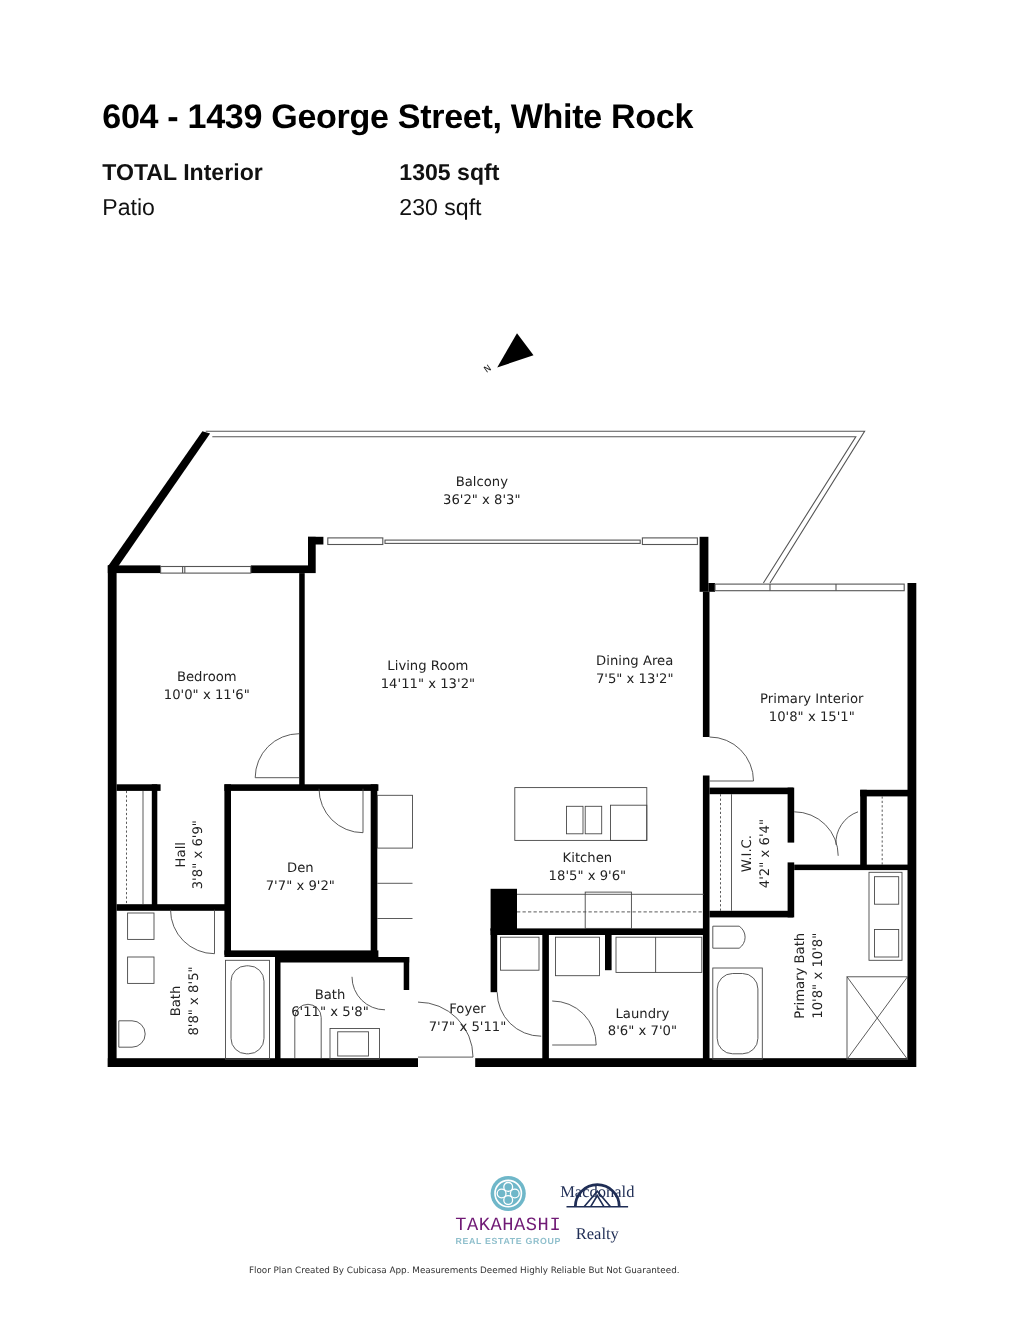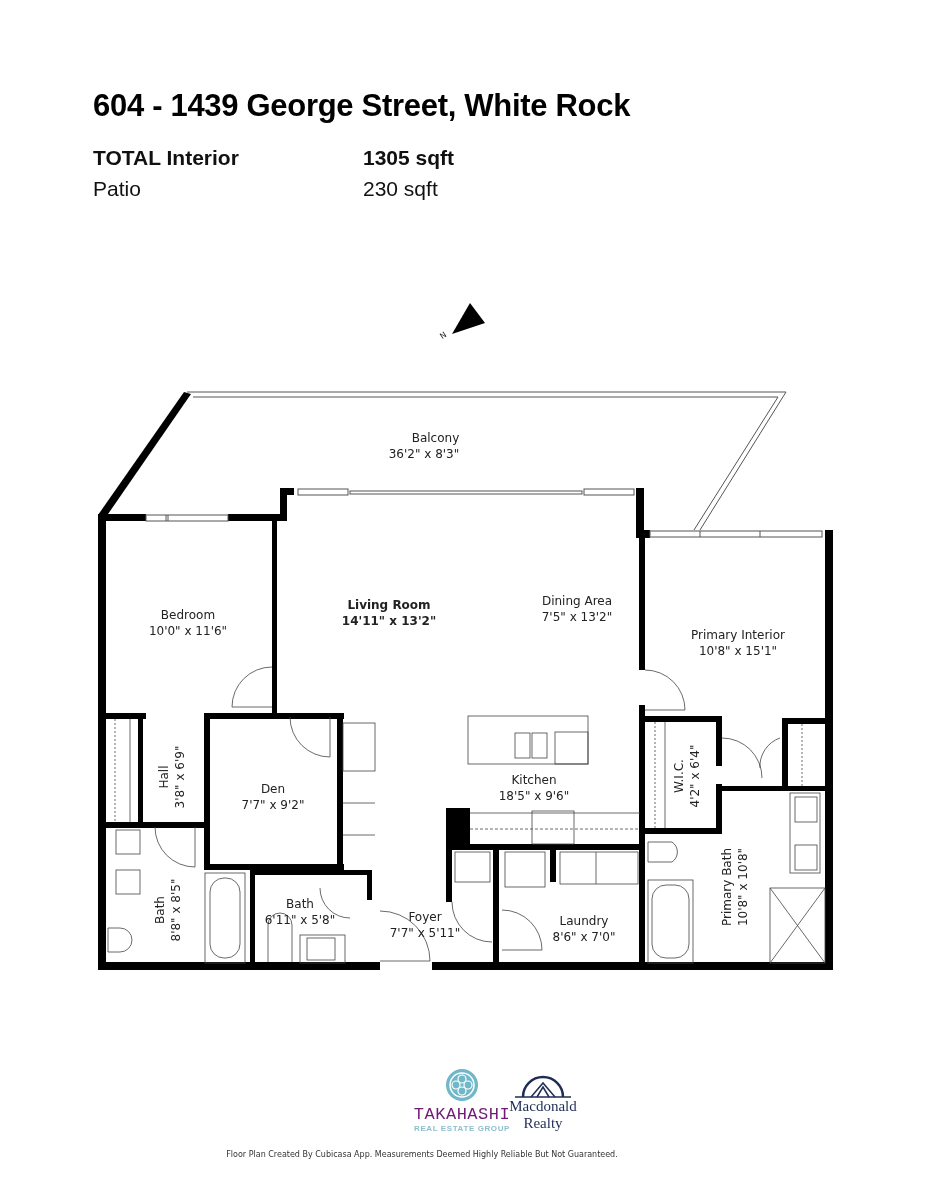--- a/index.html
+++ b/index.html
@@ -9,22 +9,22 @@
     .area-row .lbl { position: absolute; left: 0; white-space: nowrap; }
     .area-row .val { position: absolute; left: 270px; white-space: nowrap; }
     .area-row.bold { font-weight: 700; }
     #plan { position: absolute; left: 0; top: 0; }
     .room-label { position: absolute; font-size: 12px; text-align: center; line-height: 16px; color: #222; white-space: nowrap; transform: translate(-50%, -50%); }
     .room-label.rot { transform: translate(-50%, -50%) rotate(-90deg); }
     .logo-tak { position: absolute; left: 412px; top: 1068px; width: 100px; text-align: center; }
     .logo-tak .name { font-family: Liberation Mono, monospace; font-size: 17px; color: #701a75; letter-spacing: 0.5px; line-height: 18px; }
     .logo-tak .sub { font-family: "Liberation Sans", sans-serif; font-size: 8px; color: #8fbfcc; letter-spacing: 0.6px; font-weight: bold; }
     .logo-mac { position: absolute; left: 488px; top: 1075px; width: 110px; text-align: center; font-family: "Liberation Serif", serif; color: #1f2d55; }
-    .logo-mac .name { font-size: 15px; line-height: 18px; margin-top: 22px; }
-    .logo-mac .sub { font-size: 15px; line-height: 16px; }
+    .logo-mac .name { font-size: 15px; line-height: 18px; }
+    .logo-mac .sub { font-size: 15px; line-height: 16px; margin-top: 21px; }
     .footer { position: absolute; left: 0; width: 844px; top: 1150px; text-align: center; font-size: 8px; color: #333; }
   </style>
 </head>
 <body>
 
 <div class="title">604 - 1439 George Street, White Rock</div>
 
 <div class="area-row bold" style="top:146px;">
   <span class="lbl">TOTAL Interior</span>
   <span class="val">1305 sqft</span>
@@ -159,29 +159,29 @@
     <rect x="795" y="845" width="22" height="25"></rect>
     <rect x="770" y="888" width="55" height="75"></rect>
     <line x1="770" y1="888" x2="825" y2="963"></line>
     <line x1="825" y1="888" x2="770" y2="963"></line>
     <rect x="648" y="880" width="45" height="83"></rect>
     <rect x="652" y="885" width="37" height="73" rx="14"></rect>
     <path d="M648,842 L672,842 A12,12 0 0 1 672,862 L648,862 Z"></path>
   </g>
 </svg>
 
-<div class="room-label" style="left:424px; top:446px;text-align:right;">
+<div class="room-label" style="left:438px; top:446px;">
   <div>Balcony</div>
   <div>36'2" x 8'3"</div>
 </div>
 <div class="room-label" style="left:188px; top:623px;">
   <div>Bedroom</div>
   <div>10'0" x 11'6"</div>
 </div>
-<div class="room-label" style="left:389px; top:613px;font-weight:bold;">
+<div class="room-label" style="left:389px; top:613px;">
   <div>Living Room</div>
   <div>14'11" x 13'2"</div>
 </div>
 <div class="room-label" style="left:577px; top:609px;">
   <div>Dining Area</div>
   <div>7'5" x 13'2"</div>
 </div>
 <div class="room-label" style="left:738px; top:643px;">
   <div>Primary Interior</div>
   <div>10'8" x 15'1"</div>

